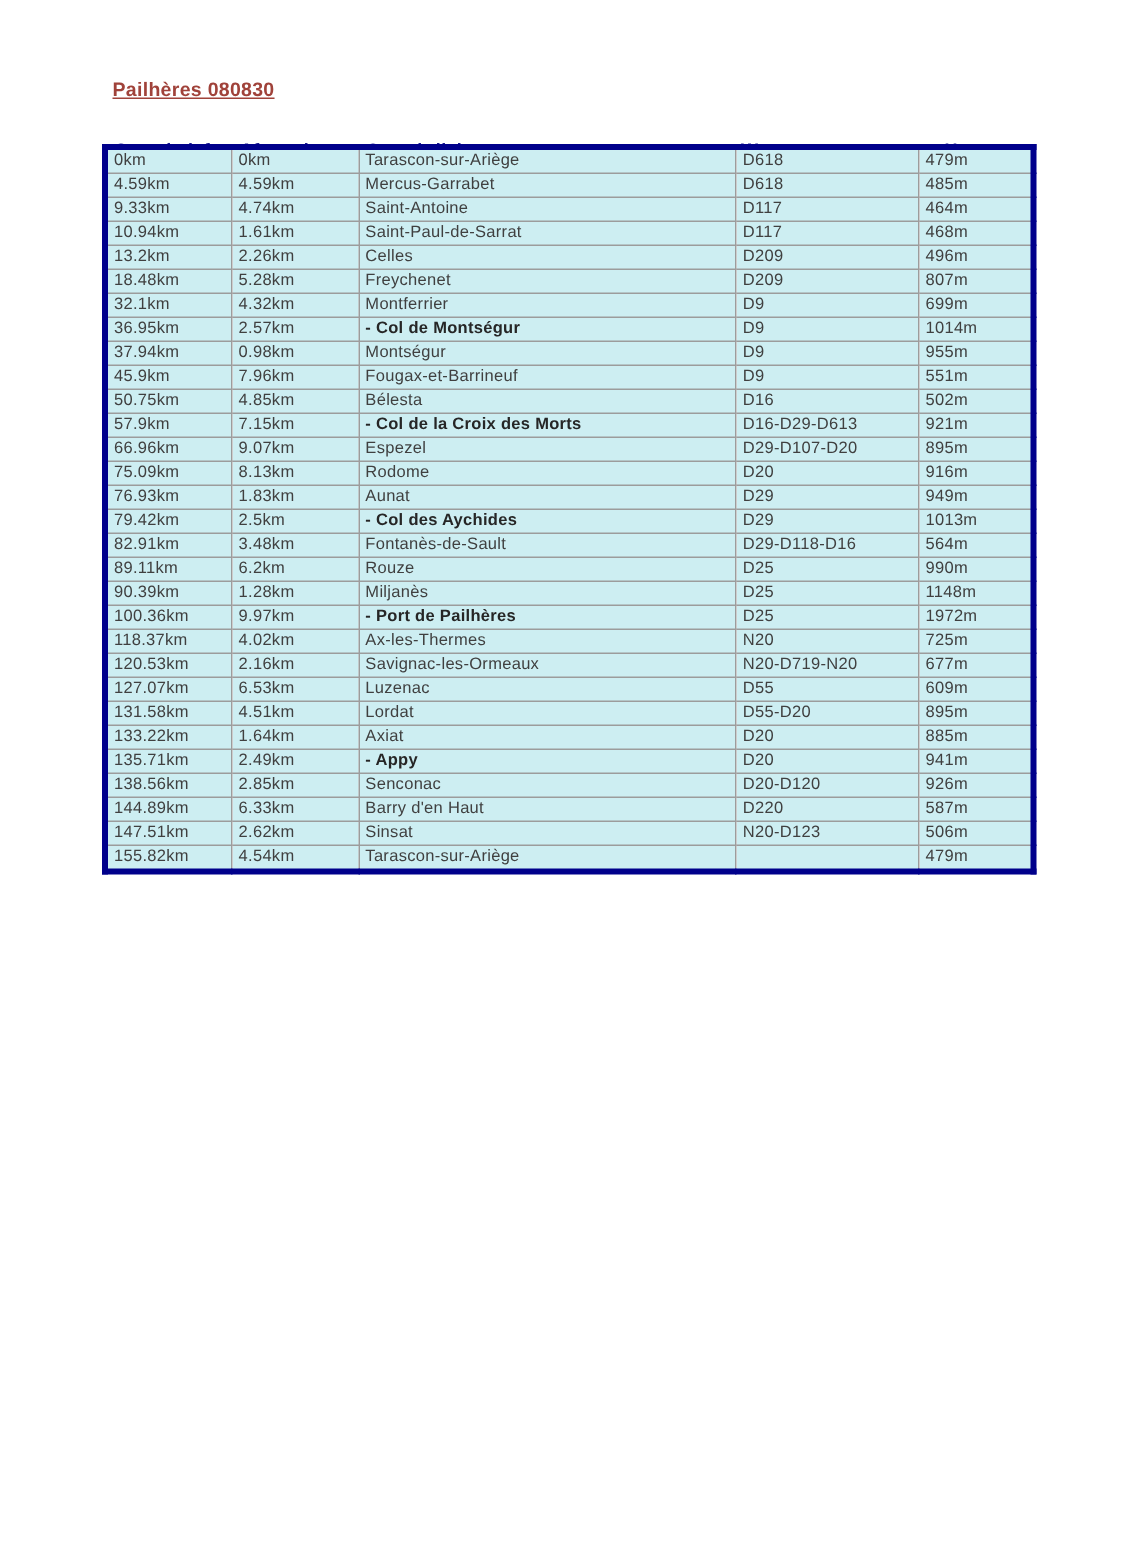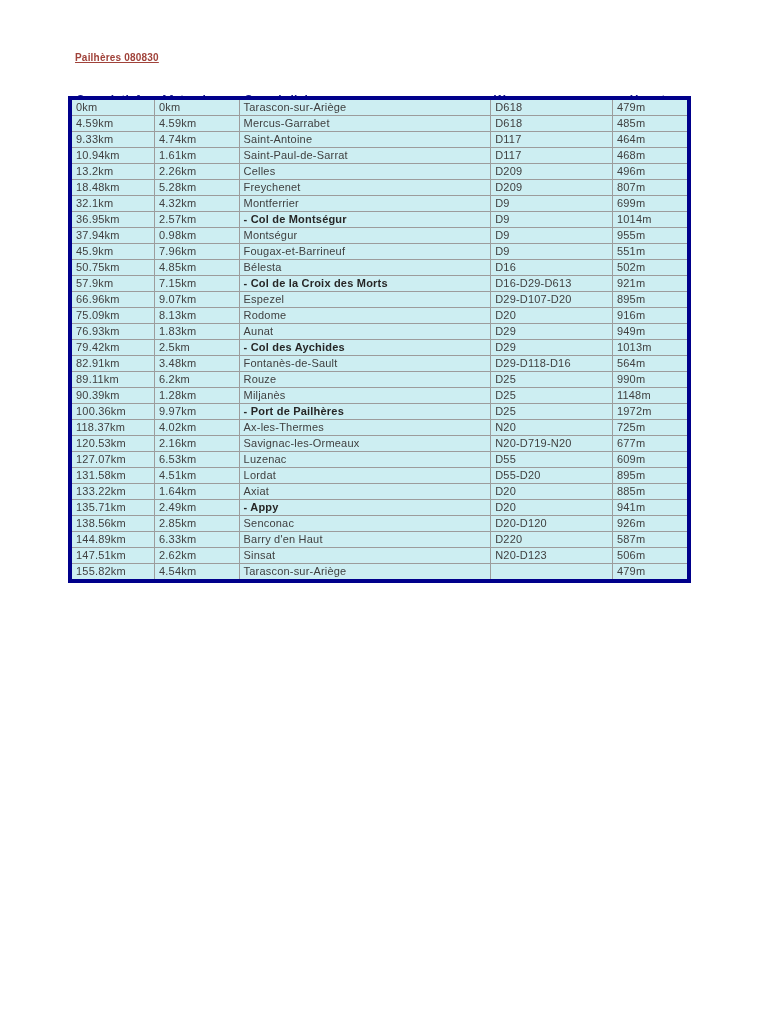--- a/index.html
+++ b/index.html
@@ -18,21 +18,21 @@
     width: 764px;
     height: 1035px;
     background: var(--page-bg);
     font-family: "Liberation Sans", "DejaVu Sans", sans-serif;
     overflow: hidden;
   }
   .title-link {
     position: absolute;
     left: 75px;
     top: 52px;
-    font-size: 10px;
+    font-size: 13px;
     font-weight: bold;
     color: var(--title-color);
     text-decoration: underline;
     cursor: pointer;
     letter-spacing: 0.2px;
   }
   .thead {
     position: absolute;
     left: 72px;
     top: 93px;

